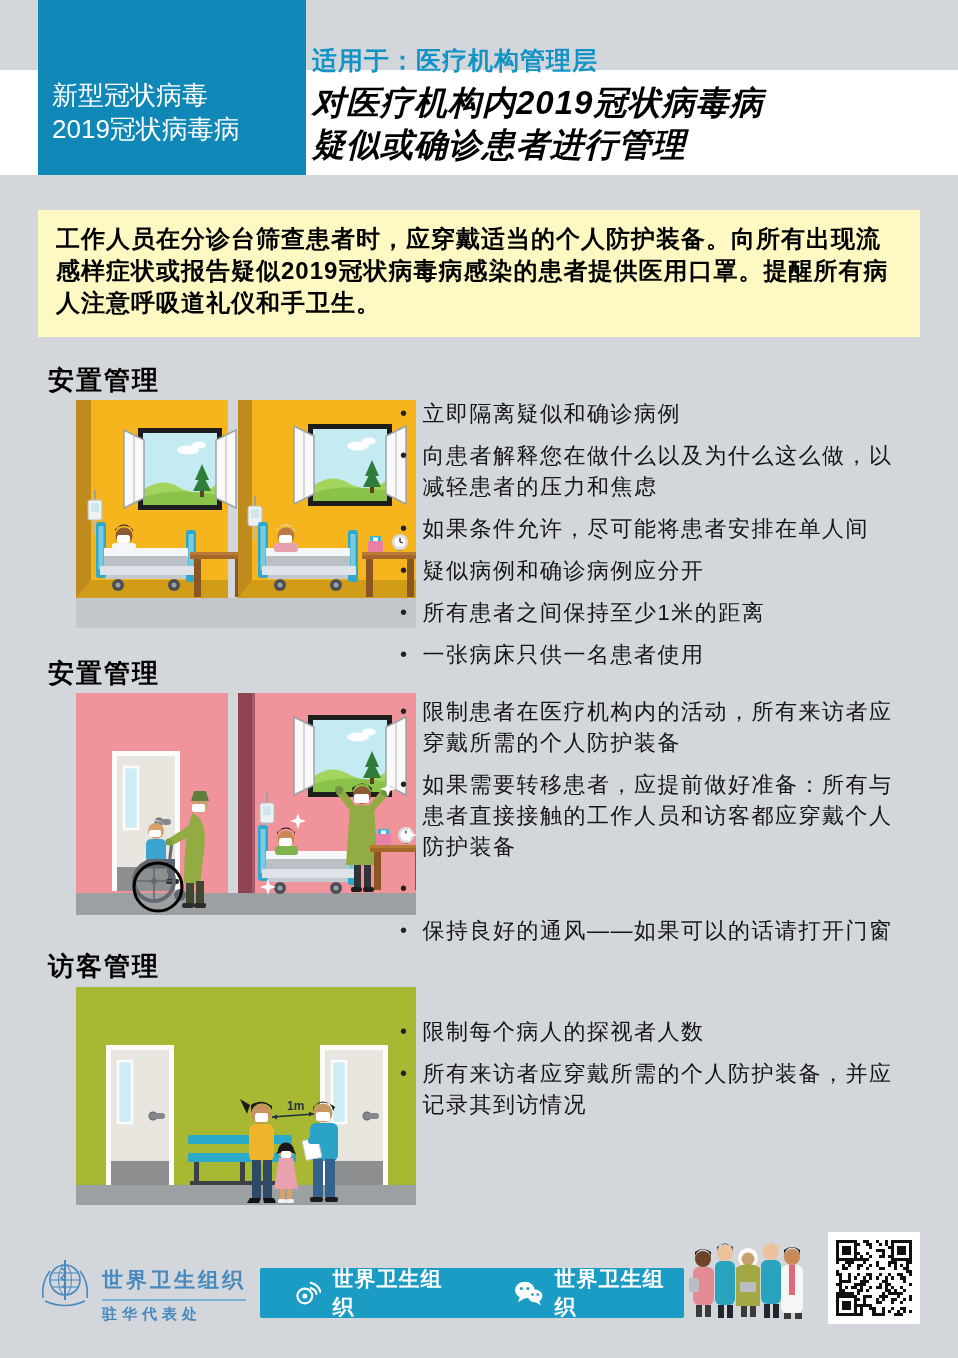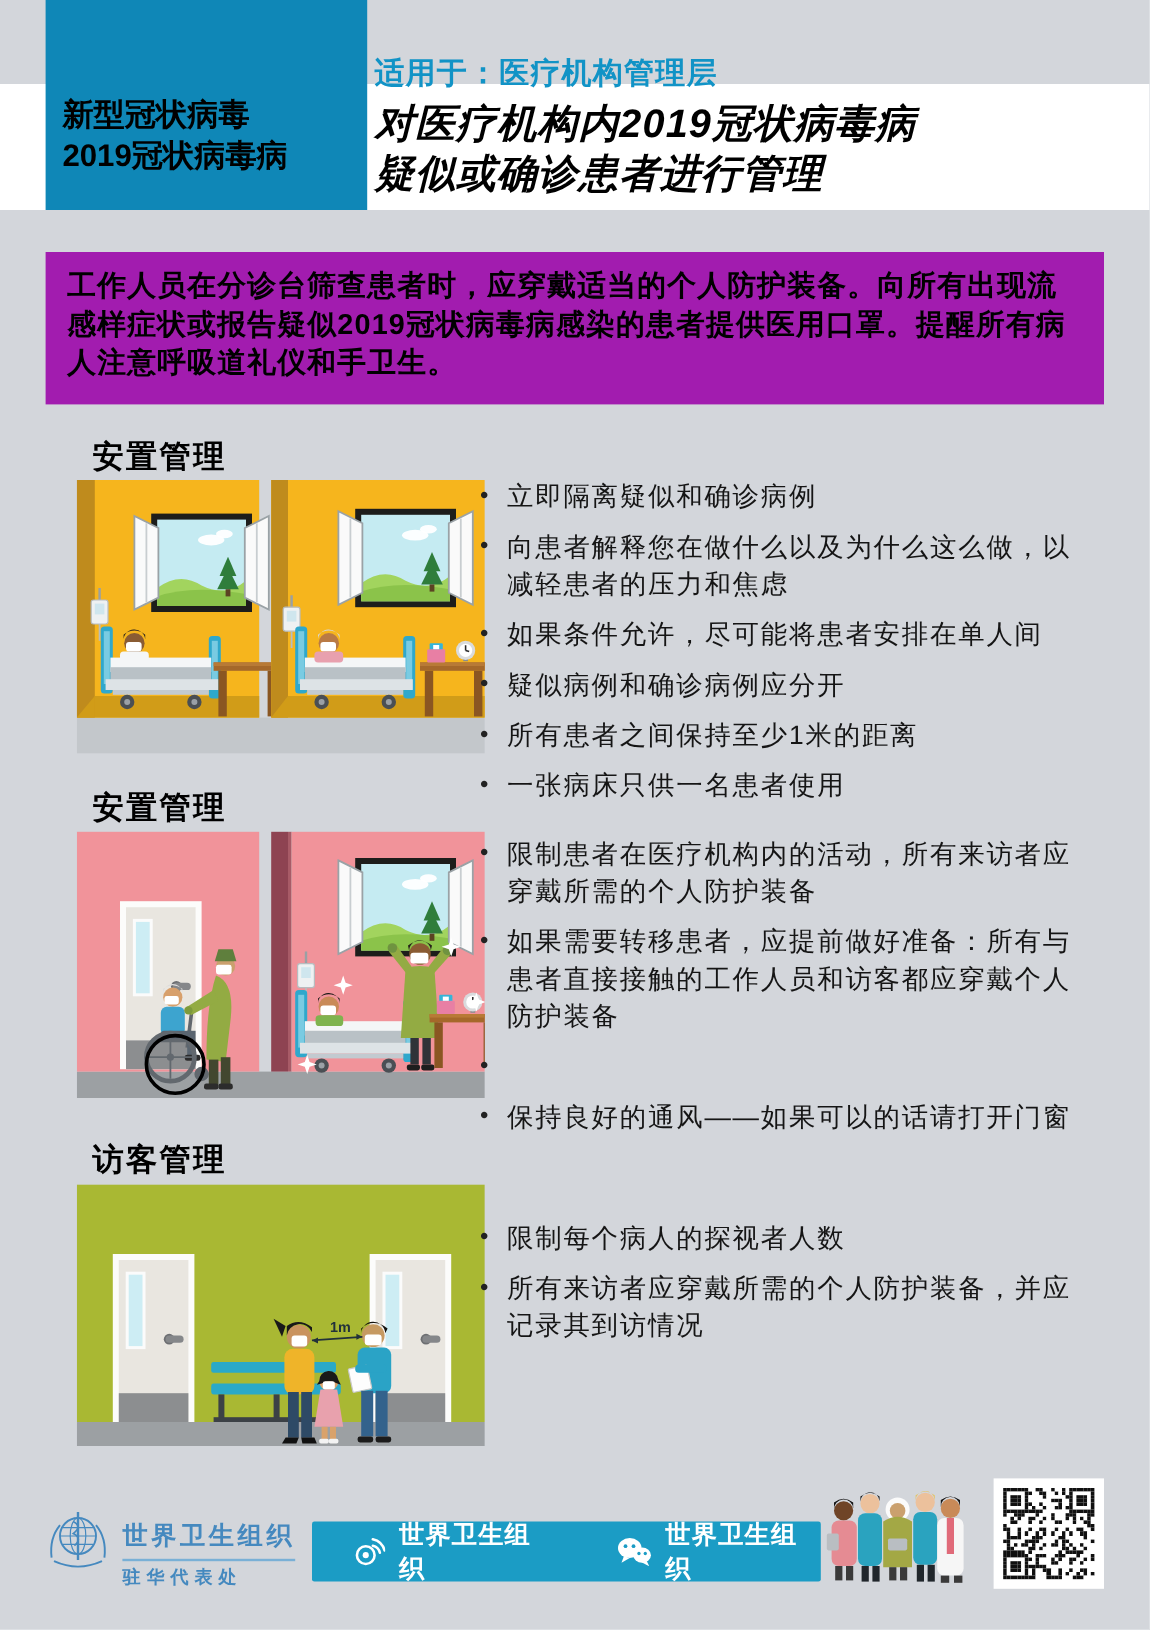--- a/index.html
+++ b/index.html
@@ -1,32 +1,32 @@
 <!DOCTYPE html>
 <html><head>
 <meta charset="utf-8">
 <style>
   html,body{margin:0;padding:0;}
   .page{position:relative;width:958px;height:1358px;background:#d3d6db;overflow:hidden;
         font-family:"Liberation Sans","DejaVu Sans",sans-serif;}
   .abs{position:absolute;}
   
   .white-band{left:0;top:70px;width:958px;height:105px;background:#ffffff;}
-  .virus-box{left:38px;top:0;width:268px;height:175px;background:#0f87b7;color:#000000;
-             font-weight:bold;font-size:26px;line-height:34px;padding:78px 0 0 14px;box-sizing:border-box;}
+  .virus-box{left:38px;top:0;width:268px;height:175px;background:#0f87b7;color:#ffffff;
+             font-weight:normal;font-size:26px;line-height:34px;padding:78px 0 0 14px;box-sizing:border-box;}
   .audience{left:312px;top:44px;font-size:25px;font-weight:bold;color:#1193c6;letter-spacing:1px;}
   .main-title{left:312px;top:82px;font-size:33px;line-height:42px;font-weight:bold;font-style:italic;
               color:#000000;letter-spacing:1px;}
   
-  .callout{left:38px;top:210px;width:882px;height:127px;background:#a21caf;color:#000;
+  .callout{left:38px;top:210px;width:882px;height:127px;background:#fef9c3;color:#000;
            font-weight:bold;font-size:24px;line-height:32px;letter-spacing:1px;
            padding:13px 18px;box-sizing:border-box;}
   
-  .sec-heading{left:48px;font-size:26px;font-weight:bold;color:#000;letter-spacing:2px;margin-left:29px;}
-  .illus{left:38px;width:376px;padding-left:26px;}
+  .sec-heading{left:48px;font-size:26px;font-weight:bold;color:#000;letter-spacing:2px;}
+  .illus{left:50px;width:376px;padding-left:26px;}
   .illus svg{display:block;}
   .bullets{left:400px;width:506px;}
   .bullet-item{display:flex;gap:14px;margin-bottom:11px;font-size:22px;line-height:31px;
                color:#151515;letter-spacing:1.5px;}
   .bullet-dot{flex:0 0 auto;font-size:20px;line-height:31px;color:#222;}
   
   .who-logo{left:36px;top:1254px;display:flex;align-items:flex-start;gap:8px;}
   .who-text{padding-top:12px;color:#4589bf;}
   .who-name{font-size:21px;font-weight:bold;letter-spacing:3px;}
   .who-rule{height:2px;background:#79b0d6;margin:5px 0 4px 0;}

